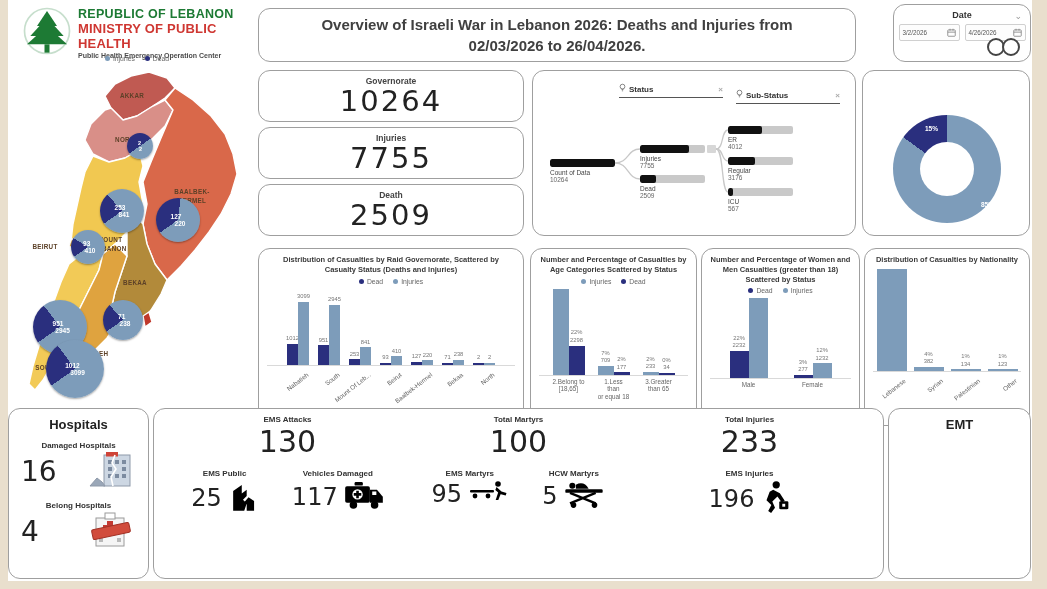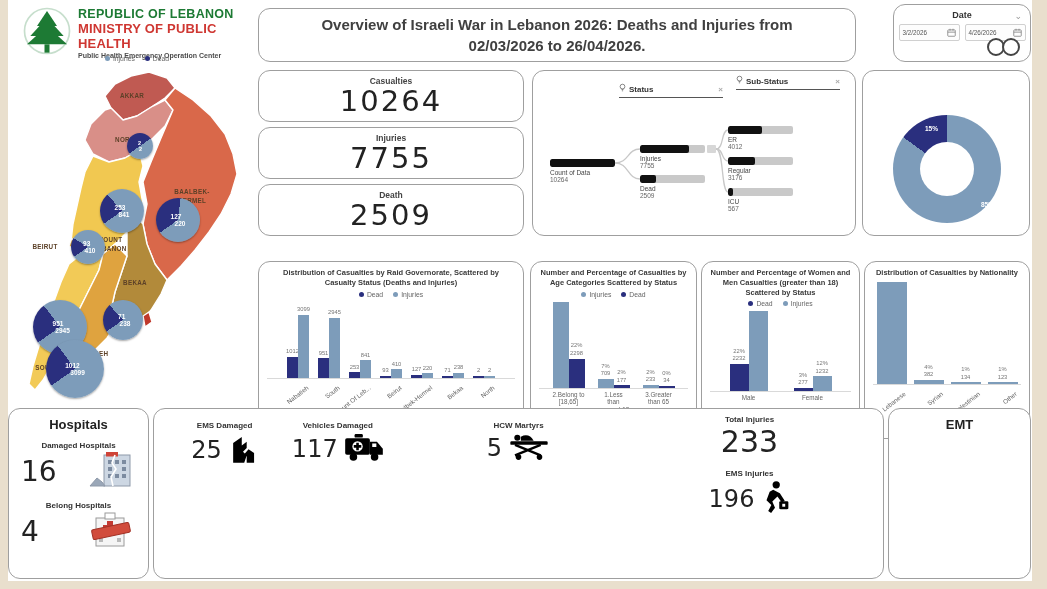--- a/index.html
+++ b/index.html
@@ -48,21 +48,21 @@
   .tnub{position:absolute;left:174px;top:74px;width:9px;height:8px;background:#d7d7d7;border-radius:1px;}
   
   #donut-card{left:862px;top:70px;width:168px;height:166px;}
   .ctitle{font-size:7.5px;font-weight:bold;color:#3a3a3a;text-align:center;line-height:1.3;padding:6px 8px 0;}
   #donut-ring{position:absolute;left:30px;top:44px;width:108px;height:108px;border-radius:50%;}
   #donut-ring::after{content:"";position:absolute;left:27px;top:27px;width:54px;height:54px;border-radius:50%;background:#fff;}
   .dn-lab{position:absolute;color:#fff;font-size:6.5px;font-weight:bold;z-index:2;}
   #dn-a{left:62px;top:54px;}
   #dn-b{left:118px;top:130px;}
   
-  .chart-card{top:261px;height:178px;}
+  .chart-card{top:248px;height:178px;}
   .clegend{display:flex;justify-content:center;gap:10px;margin-top:3px;}
   .litem{font-size:6.8px;color:#666;display:flex;align-items:center;gap:2px;}
   .litem .ldot{width:5px;height:5px;margin-right:1px;}
   .plot{display:flex;align-items:flex-end;justify-content:center;margin:4px 8px 0;border-bottom:1px solid #d9d9d9;}
   .bgrp{display:flex;align-items:flex-end;gap:0px;}
   .bcol{position:relative;}
   .bar{position:absolute;bottom:0;left:0;right:0;}
   .blab{position:absolute;left:50%;transform:translateX(-50%);font-size:5.8px;line-height:1.3;color:#777;white-space:pre;text-align:center;}
   .blab.in{color:#fff;}
   .xrow{display:flex;justify-content:center;margin:2px 8px 0;}
@@ -200,42 +200,42 @@
           </svg></span>
     </div>
   </div>
   <div class="dslider">
     <div class="dhandle"></div>
     <div class="dhandle"></div>
   </div>
 </div>
 
 <div class="card kpi" style="top:70px">
-  <div class="klabel">Casualties</div>
+  <div class="klabel">Governorate</div>
   <div class="kvalue">10264</div>
 </div>
 <div class="card kpi" style="top:127px">
   <div class="klabel">Injuries</div>
   <div class="kvalue">7755</div>
 </div>
 <div class="card kpi" style="top:184px">
   <div class="klabel">Death</div>
   <div class="kvalue">2509</div>
 </div>
 
 <div class="card" id="tree-card">
   <div class="thead" style="left:86px;top:12px">
     <span><svg width="7" height="10" viewBox="0 0 10 14">
           <circle cx="5" cy="5" r="3.4" fill="none" stroke="#555"></circle>
           <path d="M3.6 9h2.8M4.1 11h1.8" stroke="#555"></path>
         </svg></span>
     <span>Status</span>
     <span class="x">×</span>
   </div>
-  <div class="thead" style="left:203px;top:4px">
+  <div class="thead" style="left:203px;top:18px">
     <span><svg width="7" height="10" viewBox="0 0 10 14">
           <circle cx="5" cy="5" r="3.4" fill="none" stroke="#555"></circle>
           <path d="M3.6 9h2.8M4.1 11h1.8" stroke="#555"></path>
         </svg></span>
     <span>Sub-Status</span>
     <span class="x">×</span>
   </div>
   <svg width="324" height="166" viewBox="0 0 324 166" style="position:absolute;left:0;top:0">
     <g fill="none" stroke="#c8c8c8" stroke-width="1.3">
       <path d="M82,92 C96,92 94,78 107,78"></path>
@@ -574,23 +574,27 @@
           <rect x="4" y="16" width="38" height="10" rx="1.5" fill="#d14c3c" stroke="#a23226" transform="rotate(-12 23 21)"></rect>
         </svg>
       </span>
     </div>
   </div>
 </div>
 
 <div class="card" id="attacks-card">
   <div class="att-cols">
     <div class="att-col">
+      <div class="att-total">
+        <div class="stat-label">EMS Attacks</div>
+        <div class="big-num">130</div>
+      </div>
       <div class="att-stats">
         <div class="att-stat">
-          <div class="stat-label">EMS Damaged</div>
+          <div class="stat-label">EMS Public</div>
           <div class="att-vrow">
               <span class="big-num">25</span>
             <span>
               <svg width="30" height="32" viewBox="0 0 24 26">
                   <path d="M4 25V9l7-5v7l4-3v5l-3 3 3 3-2 6z" fill="#000"></path>
                   <path d="M15 25v-5l-2-2 3.5-4 4.5 3v8z" fill="#000"></path>
                 </svg>
             </span>
             </div>
         </div>
@@ -608,21 +612,41 @@
                 <circle cx="11.5" cy="12" r="4.4" fill="#fff"></circle>
                 <path d="M10.4 8.8h2.2v2.1h2.1v2.2h-2.1v2.1h-2.2v-2.1H8.3v-2.2h2.1z" fill="#000"></path>
                 <rect x="24" y="9.5" width="3.5" height="3" fill="#fff"></rect>
               </svg>
             </span>
             </div>
         </div>
       </div>
     </div>
     <div class="att-col">
+      <div class="att-total">
+        <div class="stat-label">Total Martyrs</div>
+        <div class="big-num">100</div>
+      </div>
       <div class="att-stats">
+        <div class="att-stat">
+          <div class="stat-label">EMS Martyrs</div>
+          <div class="att-vrow">
+              <span class="big-num">95</span>
+            <span>
+              <svg width="40" height="24" viewBox="0 0 40 24" fill="#000">
+                <rect x="2" y="10" width="24" height="2.6" rx="1"></rect>
+                <circle cx="7" cy="16" r="2.4"></circle>
+                  <circle cx="20" cy="16" r="2.4"></circle>
+                <circle cx="30" cy="4" r="2.8"></circle>
+                <path d="M28.5 7l5 4.5 5 1.5-.8 2.4-5.8-1.5-4.6-4z"></path>
+                <path d="M30.5 11.5l-2.8 8.5h2.6l2.6-6.5z"></path>
+              </svg>
+            </span>
+            </div>
+        </div>
         <div class="att-stat">
           <div class="stat-label">HCW Martyrs</div>
           <div class="att-vrow">
               <span class="big-num">5</span>
             <span>
               <svg width="42" height="28" viewBox="0 0 36 24">
                 <circle cx="8" cy="5" r="2.6" fill="#000"></circle>
                 <path d="M11 4q7-3.5 11 3.5H11z" fill="#000"></path>
                 <rect x="2" y="8" width="32" height="3" rx="1" fill="#000"></rect>
                 <path d="M6 11l22 9M28 11L6 20" stroke="#000" stroke-width="2" fill="none"></path>

